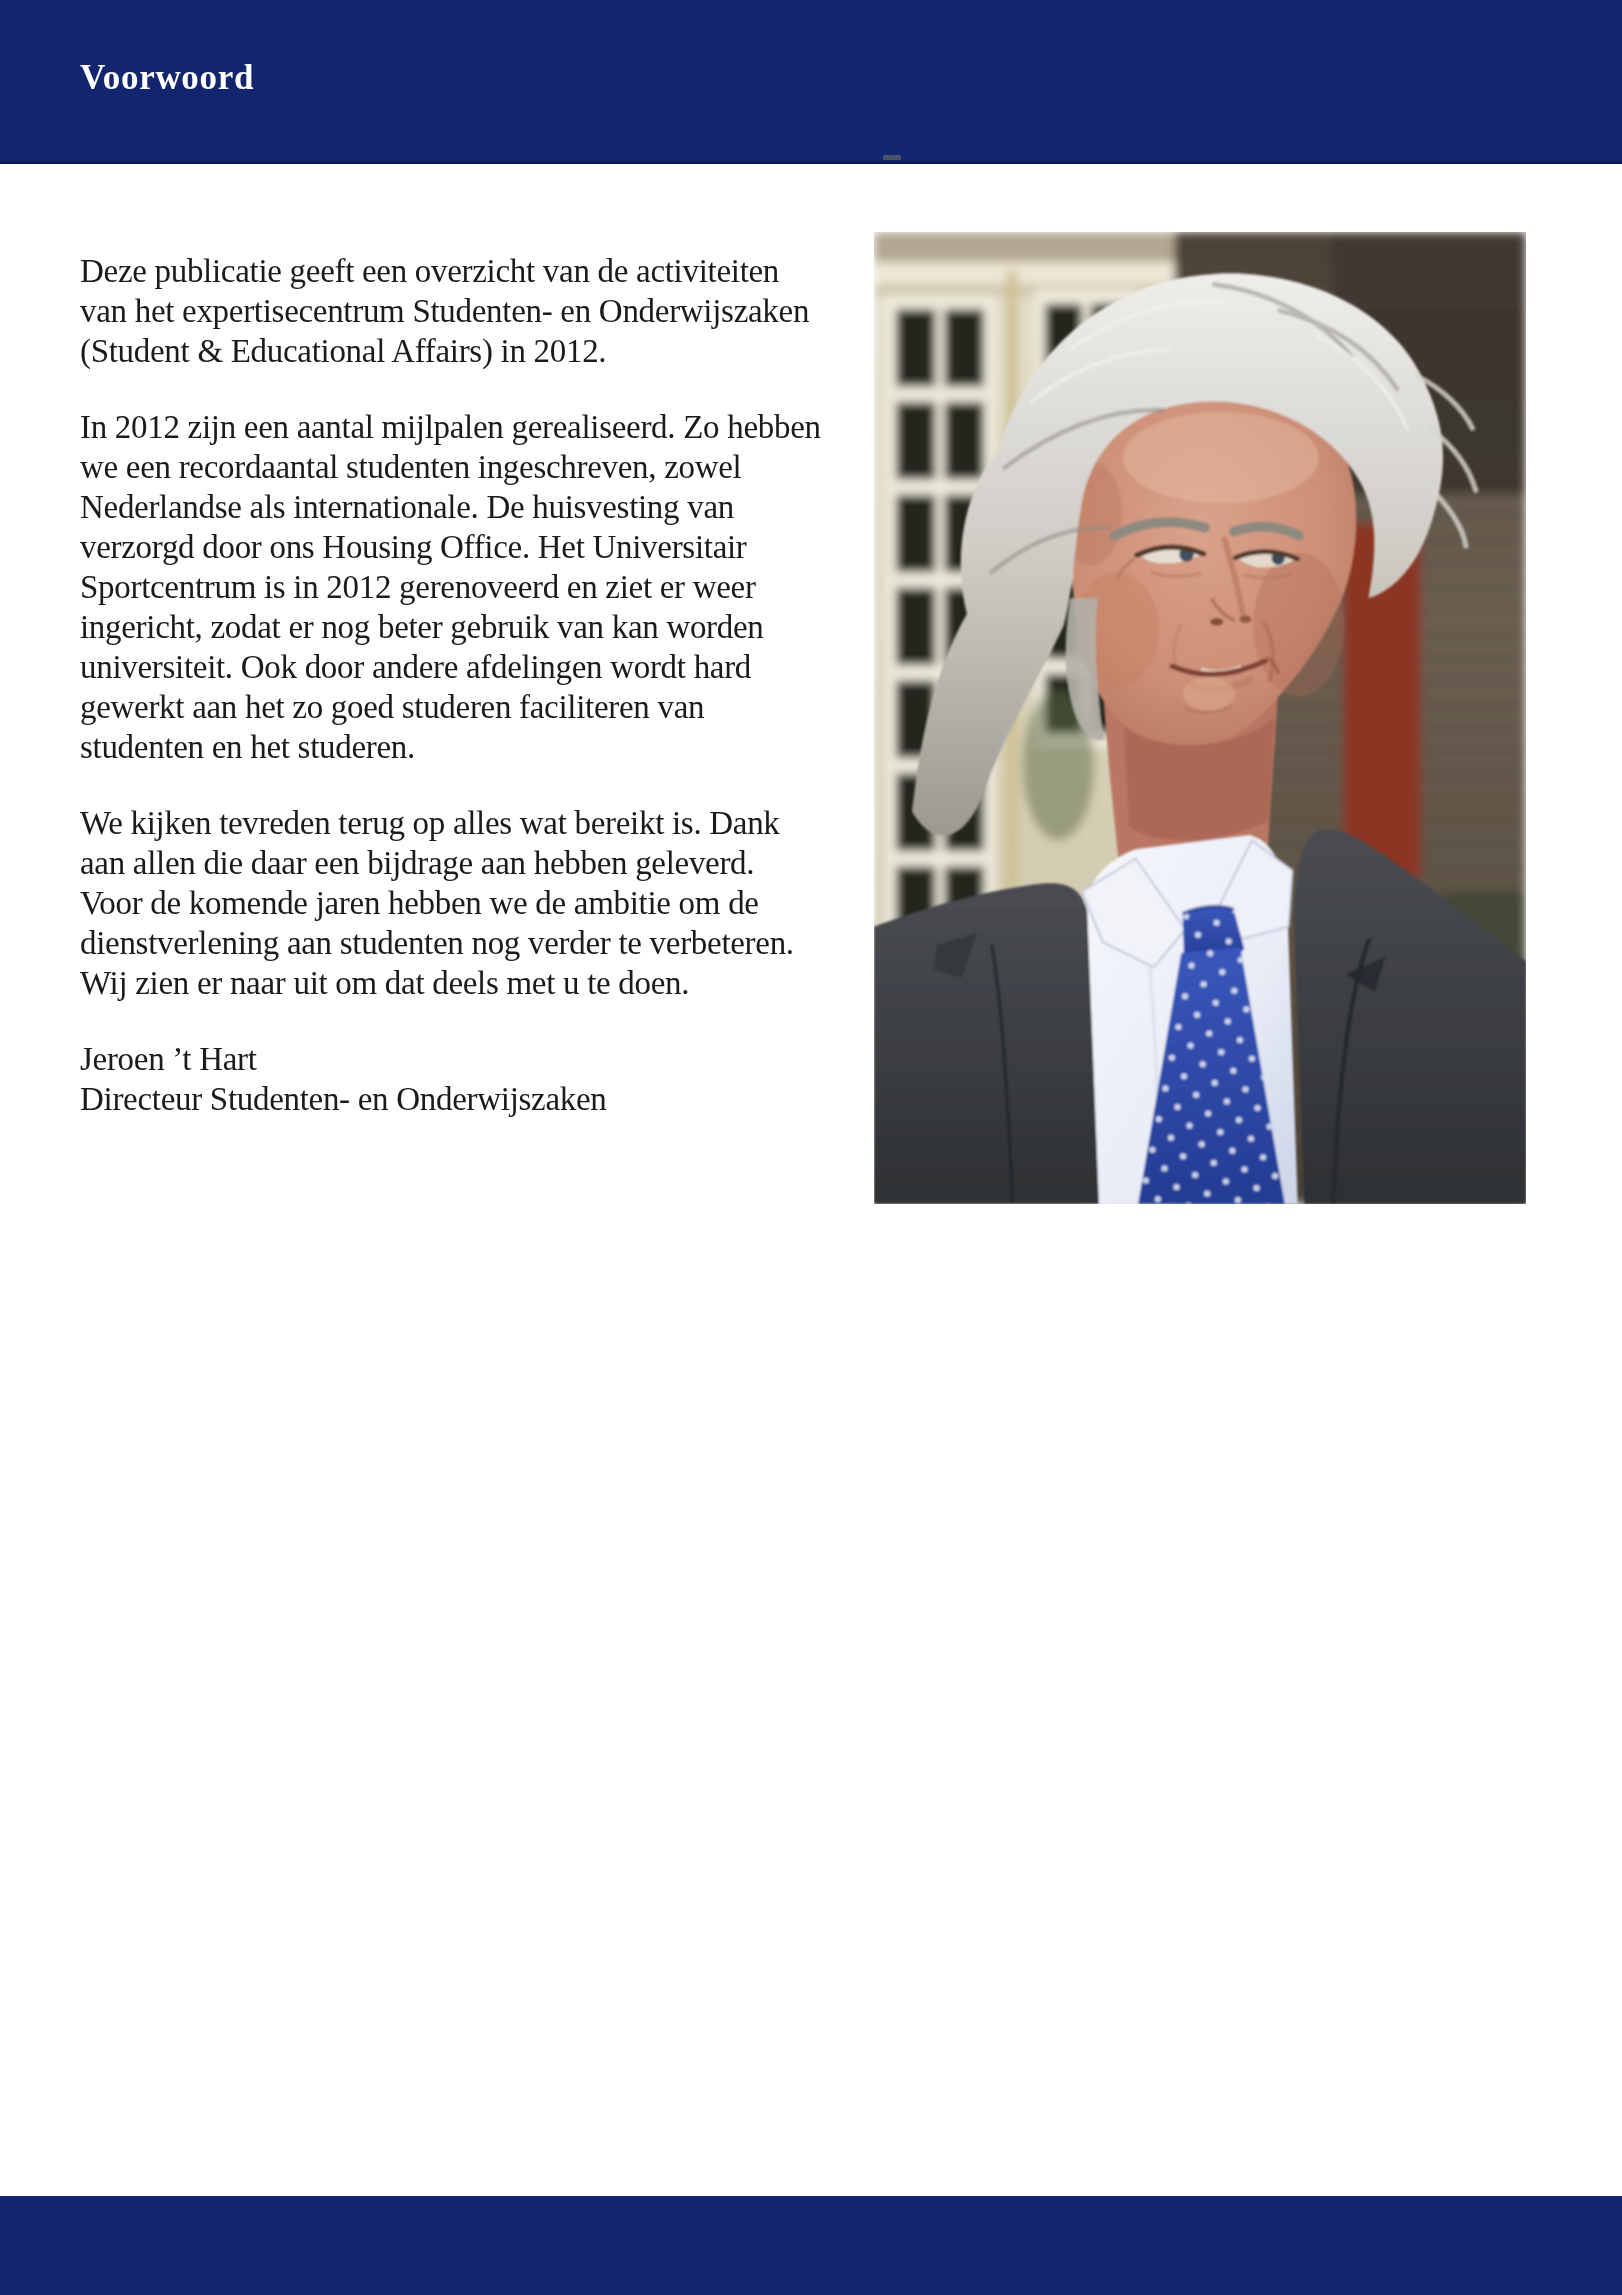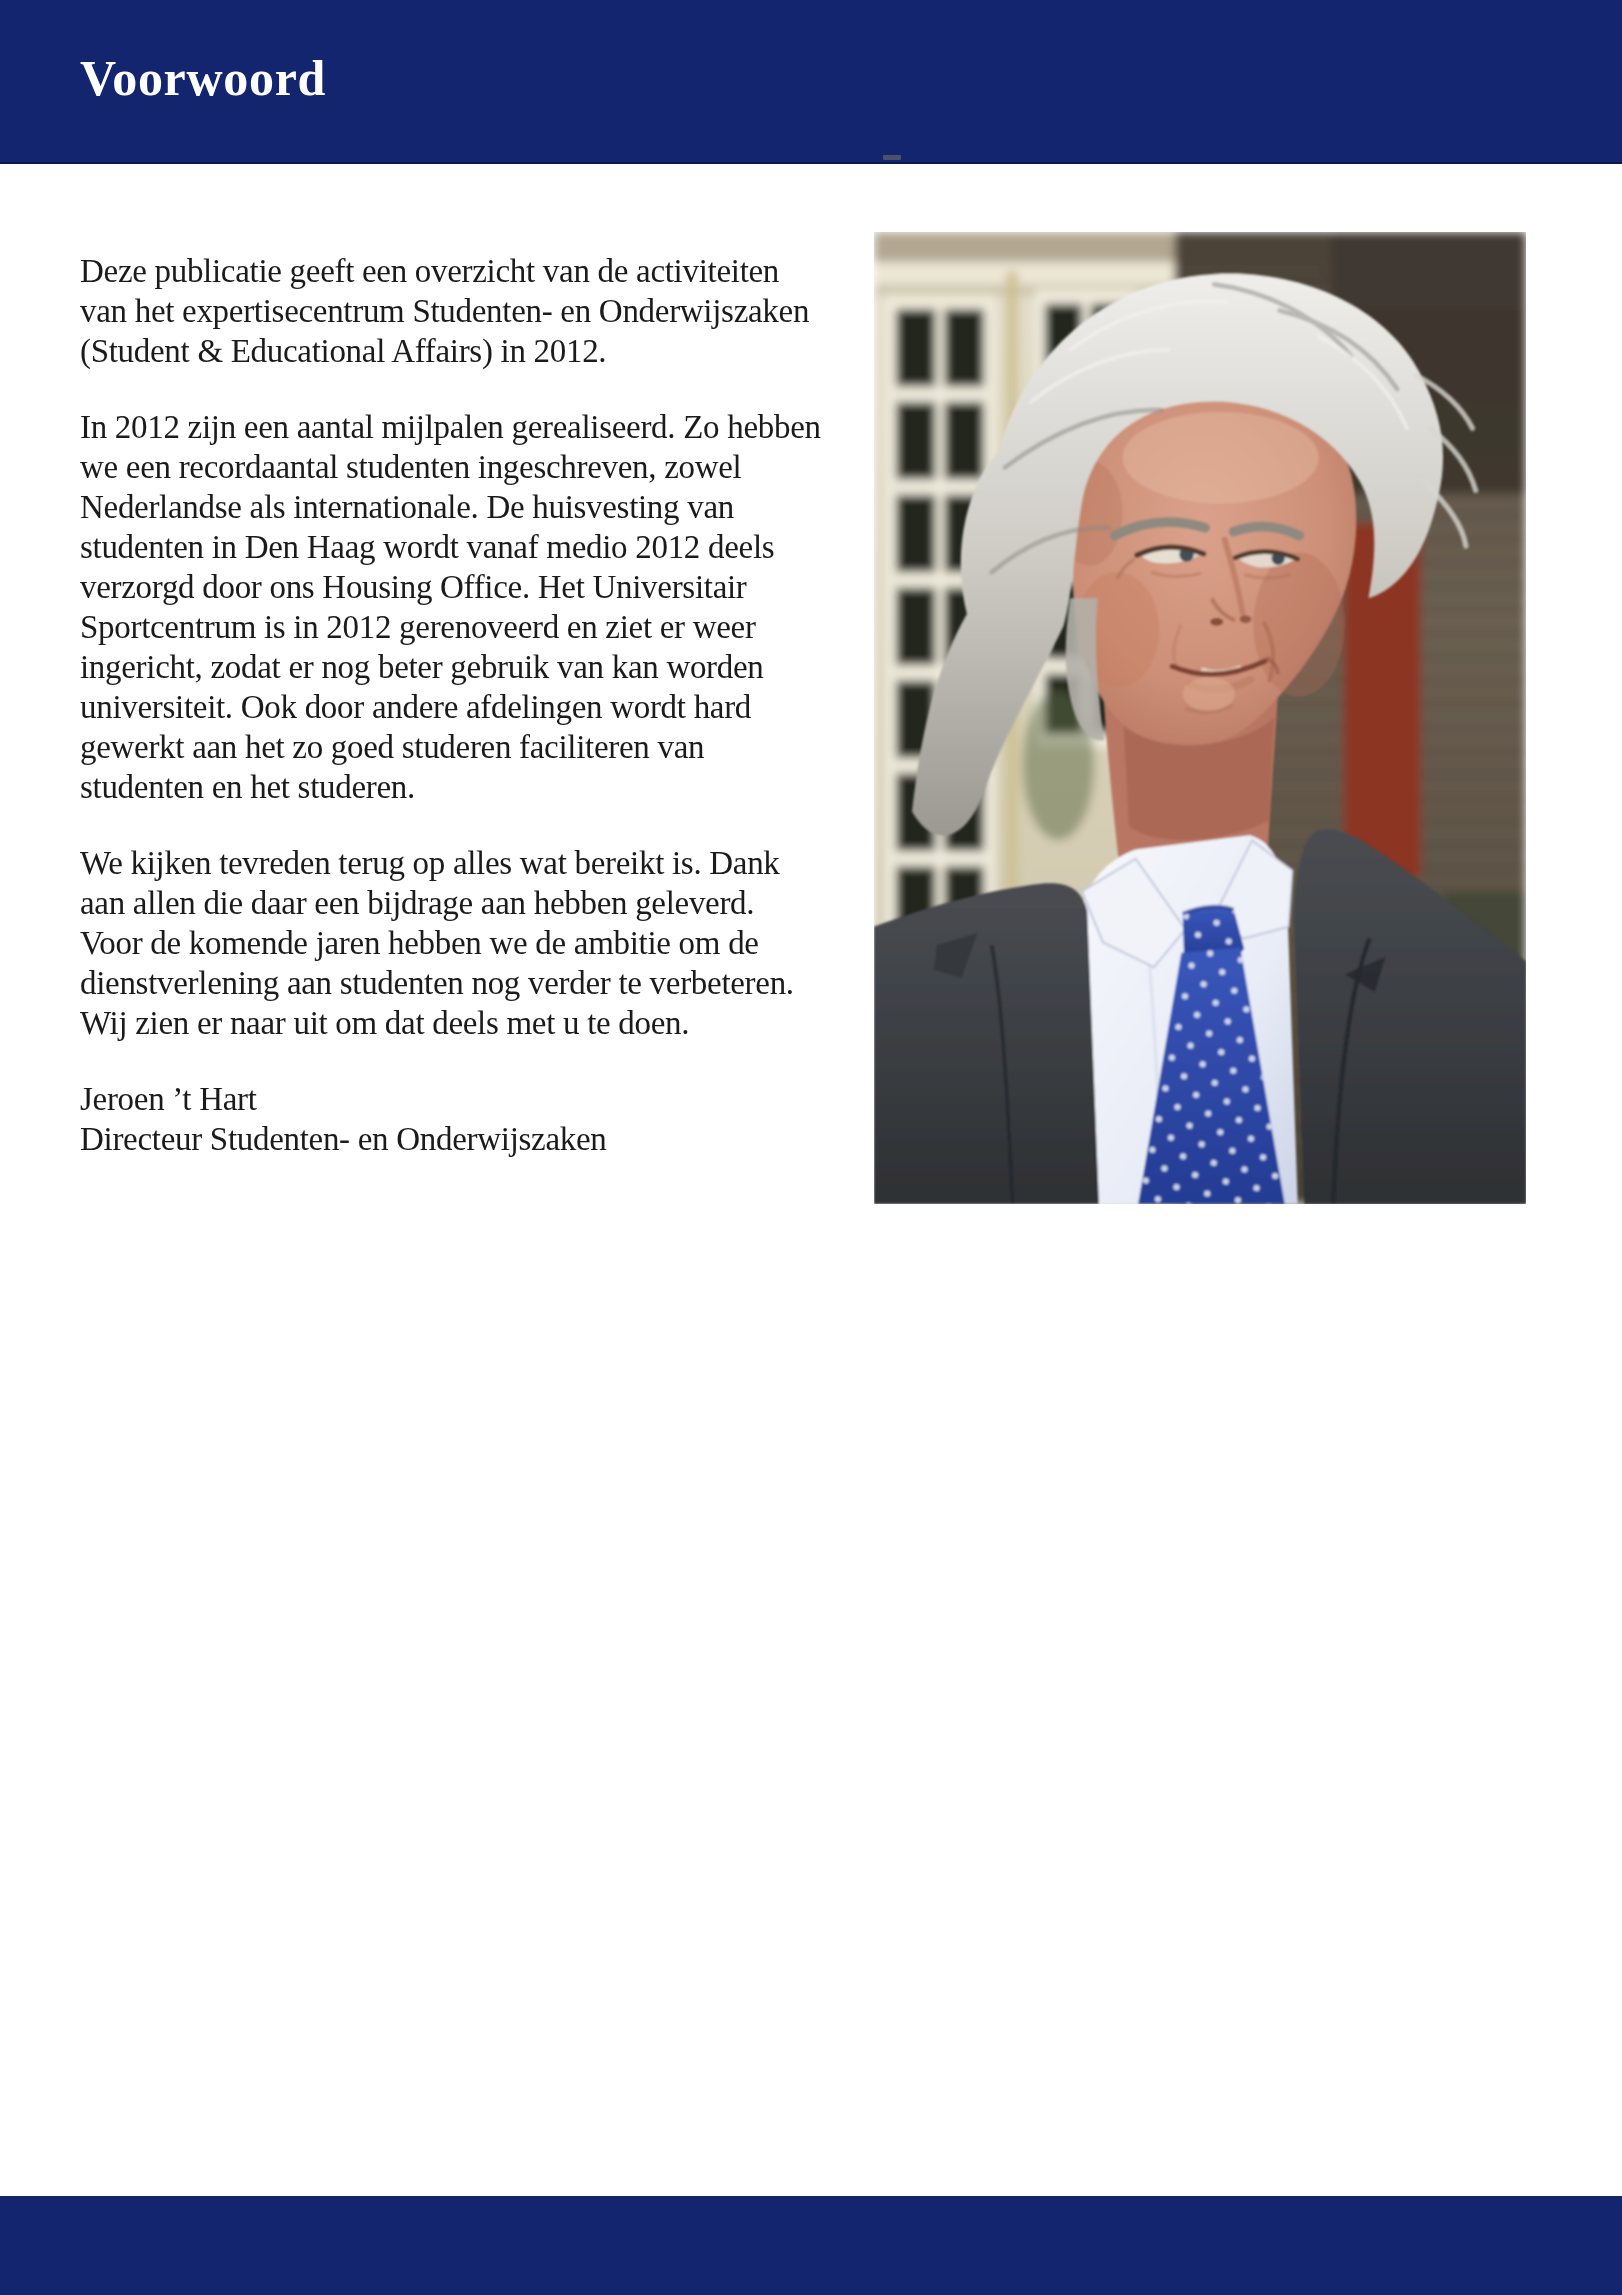--- a/index.html
+++ b/index.html
@@ -19,21 +19,21 @@
     font-family:"Liberation Serif","DejaVu Serif",serif;
   }
   .band-top{
     position:absolute;left:0;top:0;width:100%;height:164px;
     background:var(--c-band-blue);
     border-bottom:2.6px solid var(--c-band-blue-dark);
     box-sizing:border-box;
   }
   .page-title{
     position:absolute;left:80px;top:55px;
-    color:#ffffff;font-size:50px;font-weight:bold;
+    color:#ffffff;font-size:35px;font-weight:bold;
     letter-spacing:0.7px;line-height:46px;
   }
   .header-dash{
     position:absolute;left:883px;top:155px;width:18.3px;height:4.6px;
     background:var(--c-dash-gray);border-radius:1.3px;opacity:.85;
   }
   .band-bottom{
     position:absolute;left:0;bottom:0;width:100%;height:99px;
     background:var(--c-band-blue);
   }
@@ -63,21 +63,20 @@
   <div class="text-block">
       <div class="para">
         <div class="text-line">Deze publicatie geeft een overzicht van de activiteiten</div>
         <div class="text-line">van het expertisecentrum Studenten- en Onderwijszaken</div>
         <div class="text-line">(Student &amp; Educational Affairs) in 2012.</div>
       </div>
       <div class="para">
         <div class="text-line">In 2012 zijn een aantal mijlpalen gerealiseerd. Zo hebben</div>
         <div class="text-line">we een recordaantal studenten ingeschreven, zowel</div>
         <div class="text-line">Nederlandse als internationale. De huisvesting van</div>
-        <div class="text-line">studenten in Den Haag wordt vanaf medio 2012 deels</div>
         <div class="text-line">verzorgd door ons Housing Office. Het Universitair</div>
         <div class="text-line">Sportcentrum is in 2012 gerenoveerd en ziet er weer</div>
         <div class="text-line">ingericht, zodat er nog beter gebruik van kan worden</div>
         <div class="text-line">universiteit. Ook door andere afdelingen wordt hard</div>
         <div class="text-line">gewerkt aan het zo goed studeren faciliteren van</div>
         <div class="text-line">studenten en het studeren.</div>
       </div>
       <div class="para">
         <div class="text-line">We kijken tevreden terug op alles wat bereikt is. Dank</div>
         <div class="text-line">aan allen die daar een bijdrage aan hebben geleverd.</div>

